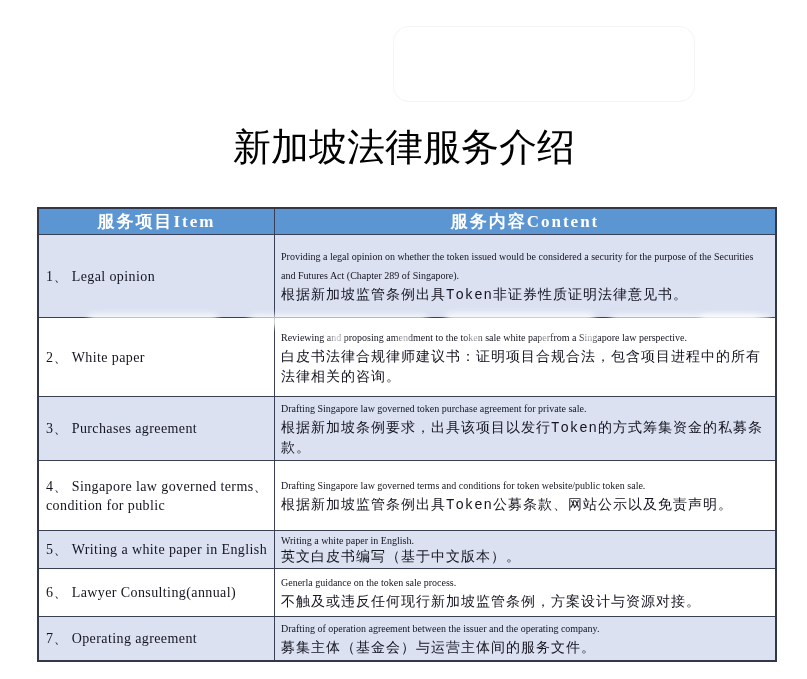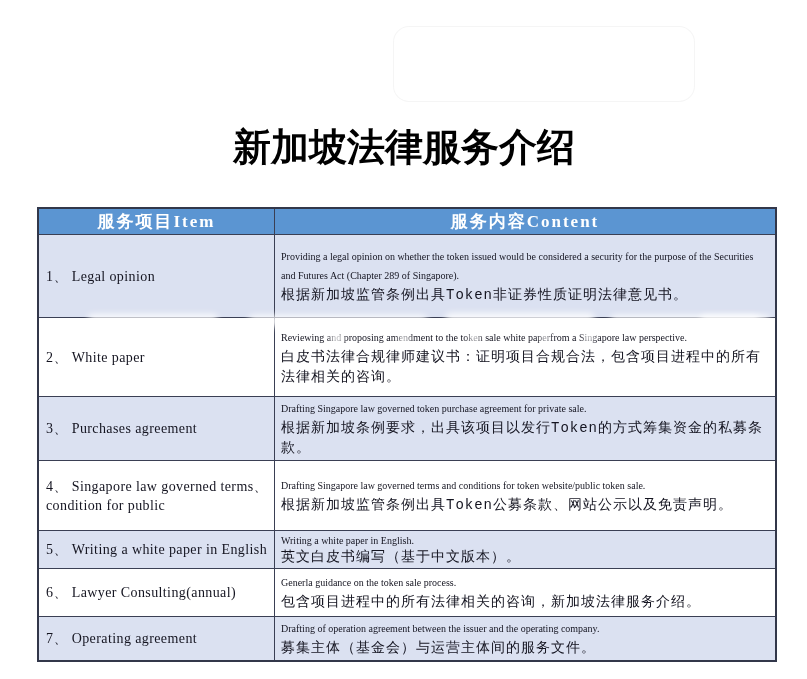--- a/index.html
+++ b/index.html
@@ -27,21 +27,21 @@
     background: rgba(255,255,255,0.6);
   }
   .title {
     position: absolute;
     left: 1px;
     right: 0;
     top: 122px;
     margin: 0;
     text-align: center;
     font-family: "Liberation Sans", "DejaVu Sans", sans-serif;
-    font-weight: bold;
+    font-weight: normal;
     font-size: 38px;
     letter-spacing: 0px;
     color: #000000;
   }
   table.svc {
     position: absolute;
     left: 37px;
     top: 207px;
     width: 731px;
     border-collapse: collapse;
@@ -168,21 +168,21 @@
         <td class="item">5、 Writing a white paper in English</td>
         <td class="content">
           <div class="en">Writing a white paper in English.</div>
           <div class="zh">英文白皮书编写（基于中文版本）。</div>
         </td>
       </tr>
       <tr class="r6">
         <td class="item">6、 Lawyer Consulting(annual)</td>
         <td class="content">
           <div class="en">Generla guidance on the token sale process.</div>
-          <div class="zh">包含项目进程中的所有法律相关的咨询，新加坡法律服务介绍。</div>
+          <div class="zh">不触及或违反任何现行新加坡监管条例，方案设计与资源对接。</div>
         </td>
       </tr>
       <tr class="r7">
         <td class="item">7、 Operating agreement</td>
         <td class="content">
           <div class="en">Drafting of operation agreement between the issuer and the operating company.</div>
           <div class="zh">募集主体（基金会）与运营主体间的服务文件。</div>
         </td>
       </tr>
     </tbody>

